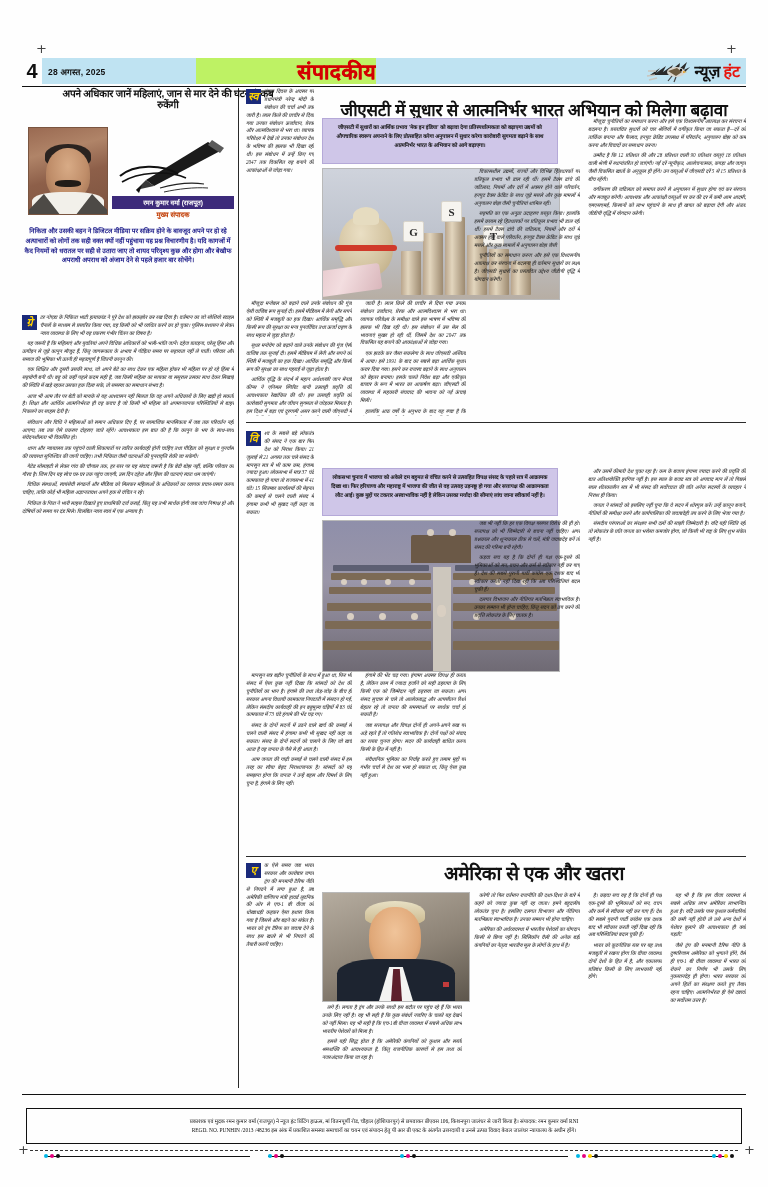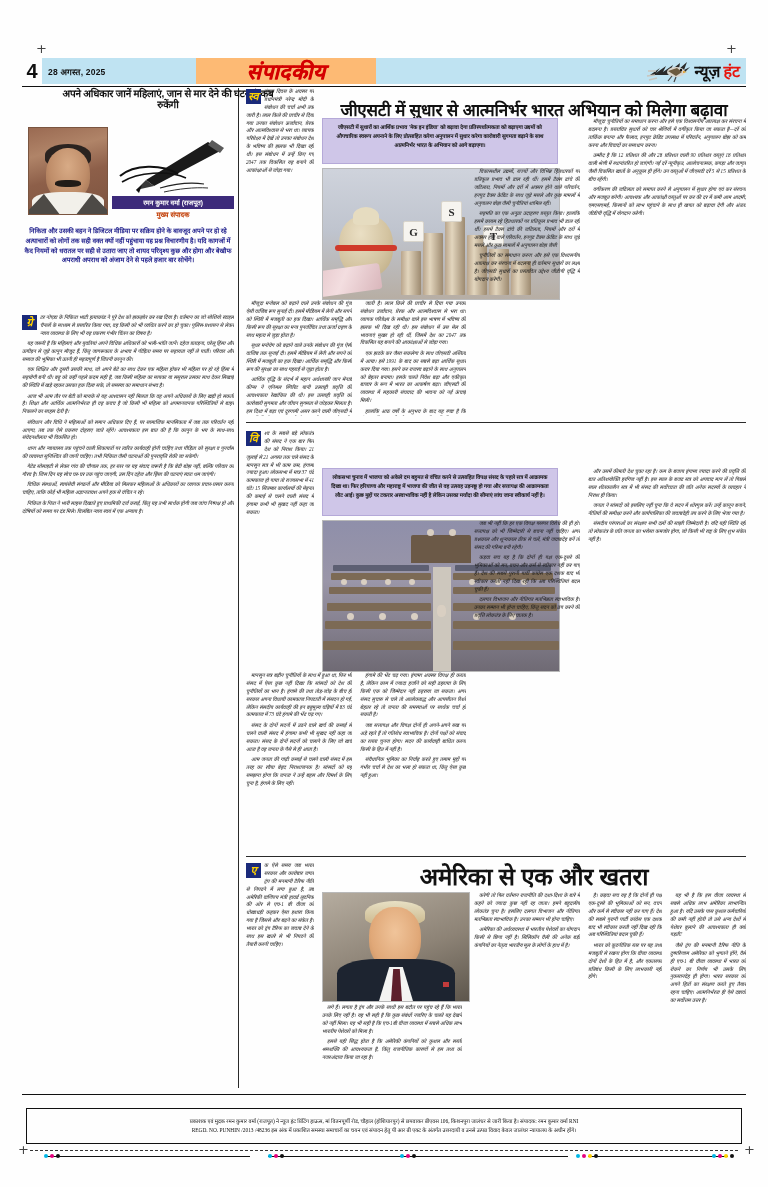--- a/index.html
+++ b/index.html
@@ -30,21 +30,21 @@
   .mh-pageno{
     width:20px;display:flex;align-items:center;justify-content:center;
     font-weight:bold;font-size:20px;color:#111;
   }
   .mh-date{
     background:#bfe3f2;flex:0 0 148px;display:flex;align-items:center;
     padding-left:6px;font-size:8.5px;font-weight:bold;color:#111;
     letter-spacing:.2px;
   }
   .mh-center{
-    background:#fdba74;flex:0 0 180px;display:flex;align-items:center;justify-content:center;font-style:italic;
+    background:#bef264;flex:0 0 180px;display:flex;align-items:center;justify-content:flex-end;
   }
   .mh-title{
     color:#d40000;font-weight:bold;font-size:21px;letter-spacing:.5px;
     text-shadow:0.5px 0 0 #d40000;
   }
   .mh-fill{background:#bfe3f2;flex:1 1 auto;}
   .mh-logo{
     background:#bfe3f2;flex:0 0 170px;display:flex;align-items:center;justify-content:flex-end;
     padding-right:6px;gap:3px;position:relative;
   }
@@ -401,21 +401,21 @@
       <p>जनता ने सांसदों को इसलिए नहीं चुना कि वे सदन में शोरगुल करें। उन्हें कानून बनाने, नीतियों की समीक्षा करने और कार्यपालिका की जवाबदेही तय करने के लिए भेजा गया है।</p>
       <p>संसदीय परंपराओं का संरक्षण सभी दलों की साझी जिम्मेदारी है। यदि यही स्थिति रही तो लोकतंत्र के प्रति जनता का भरोसा कमजोर होगा, जो किसी भी राष्ट्र के लिए शुभ संकेत नहीं है।</p>
     </div>
 
   <div class="hsep" style="left:246px;top:856px;width:500px;"></div>
 
   <div class="col" id="usa-intro" style="left:246px;top:862px;width:68px;height:226px;">
       <p style="text-indent: 0px;"><span class="dropcap">ए</span>क ऐसे समय जब भारत सरकार और कारोबार जगत ट्रंप की मनमानी टैरिफ नीति से निपटने में लगा हुआ है, तब अमेरिकी वाणिज्य मंत्री हावर्ड लुटनिक की ओर से एच-1 बी वीजा को धोखाधड़ी कहकर ऐसा इशारा किया गया है जिससे और बढ़ने का संकेत है। भारत को ट्रंप टैरिफ का जवाब देने के साथ इस खतरे से भी निपटने की तैयारी करनी चाहिए।</p>
     </div>
 
-  <div class="shead" style="left:322px;top:864px;width:424px;text-align:center;font-size:24px;">अमेरिका से एक और खतरा</div>
+  <div class="shead" style="left:322px;top:864px;width:424px;text-align:center;font-size:19px;">अमेरिका से एक और खतरा</div>
 
   <div class="photo trump-photo" style="left:322px;top:892px;width:146px;height:108px;">
     <div class="t-hair"></div>
       <div class="t-face"></div>
     <div class="t-suit"></div>
       <div class="t-shirt"></div>
       <div class="t-tie"></div>
     <div class="t-flag"></div>
   </div>
 

